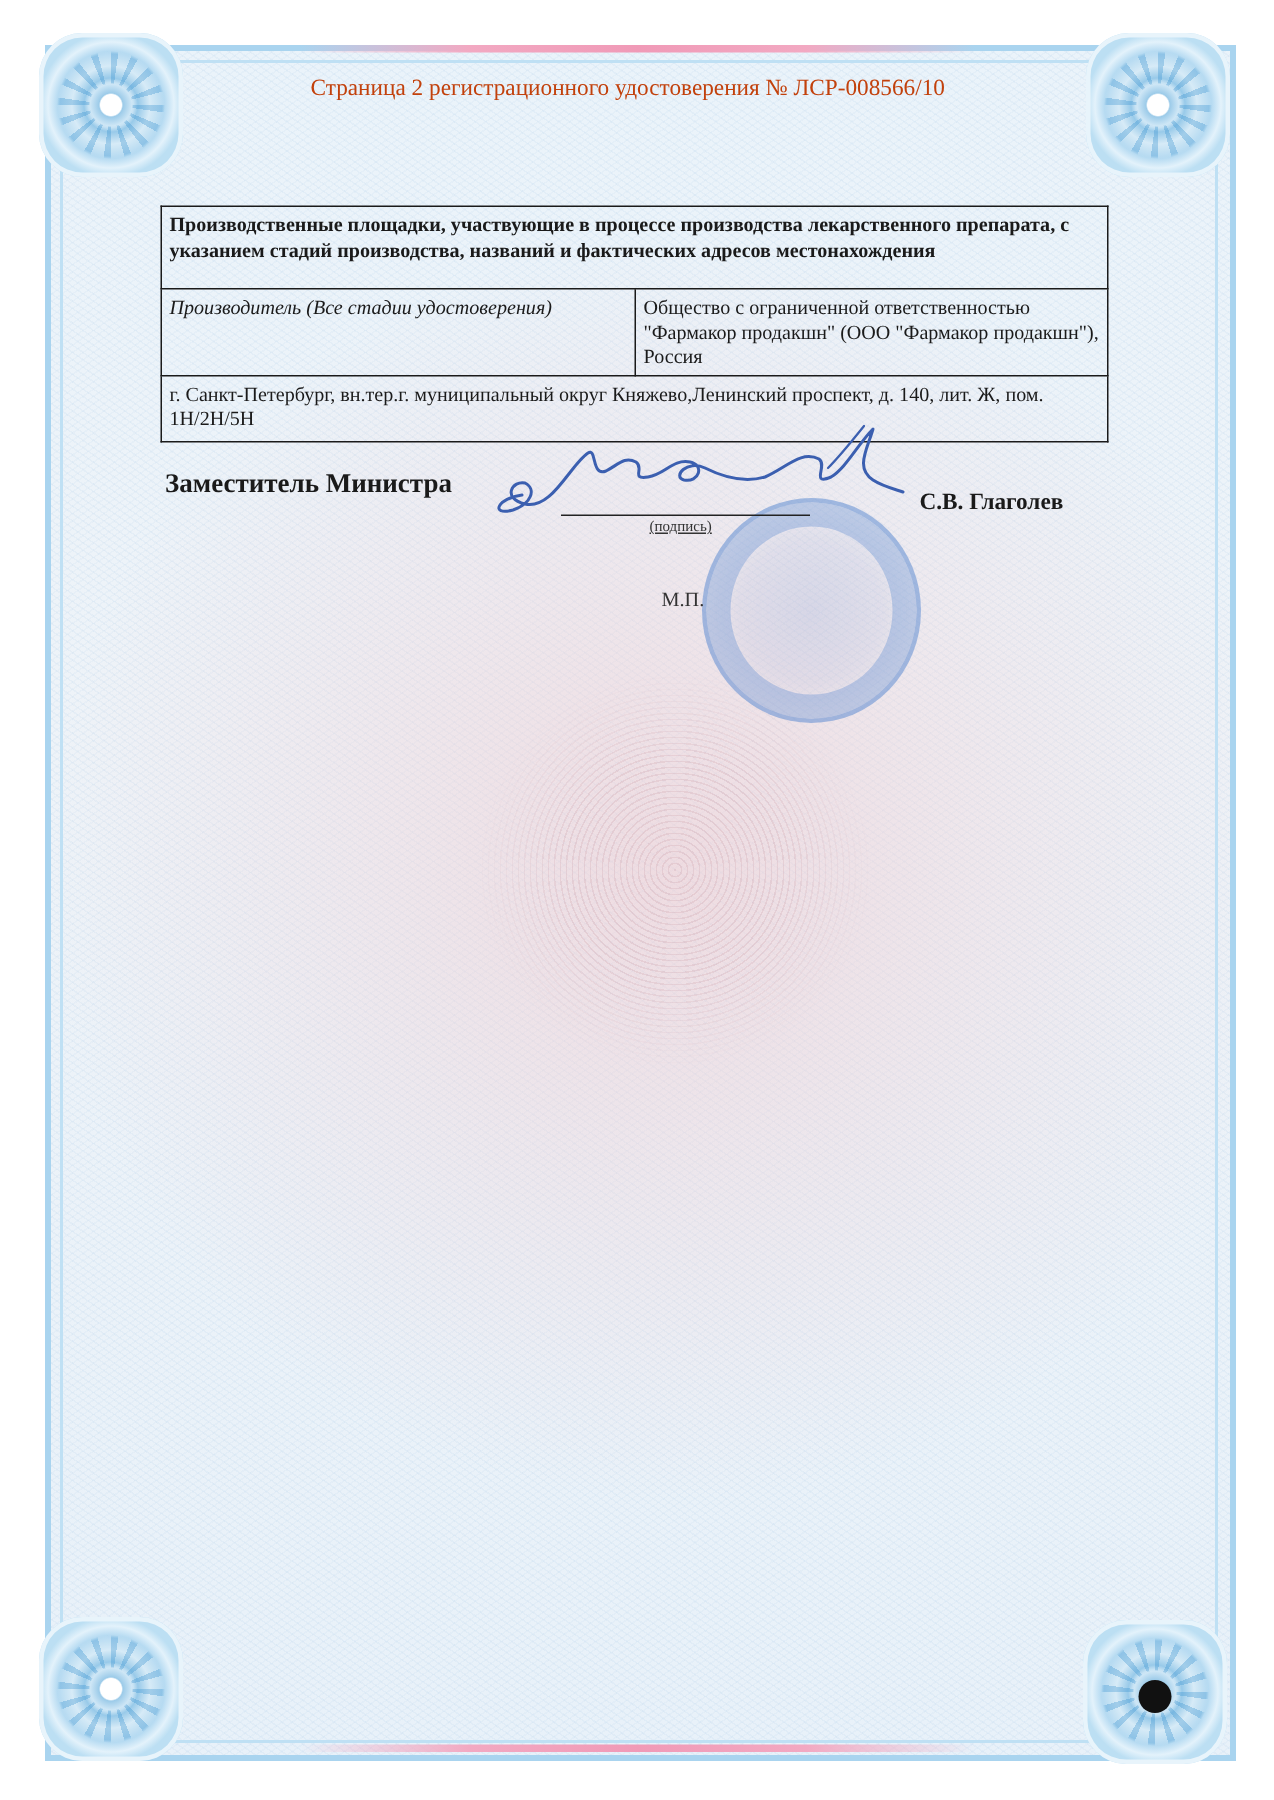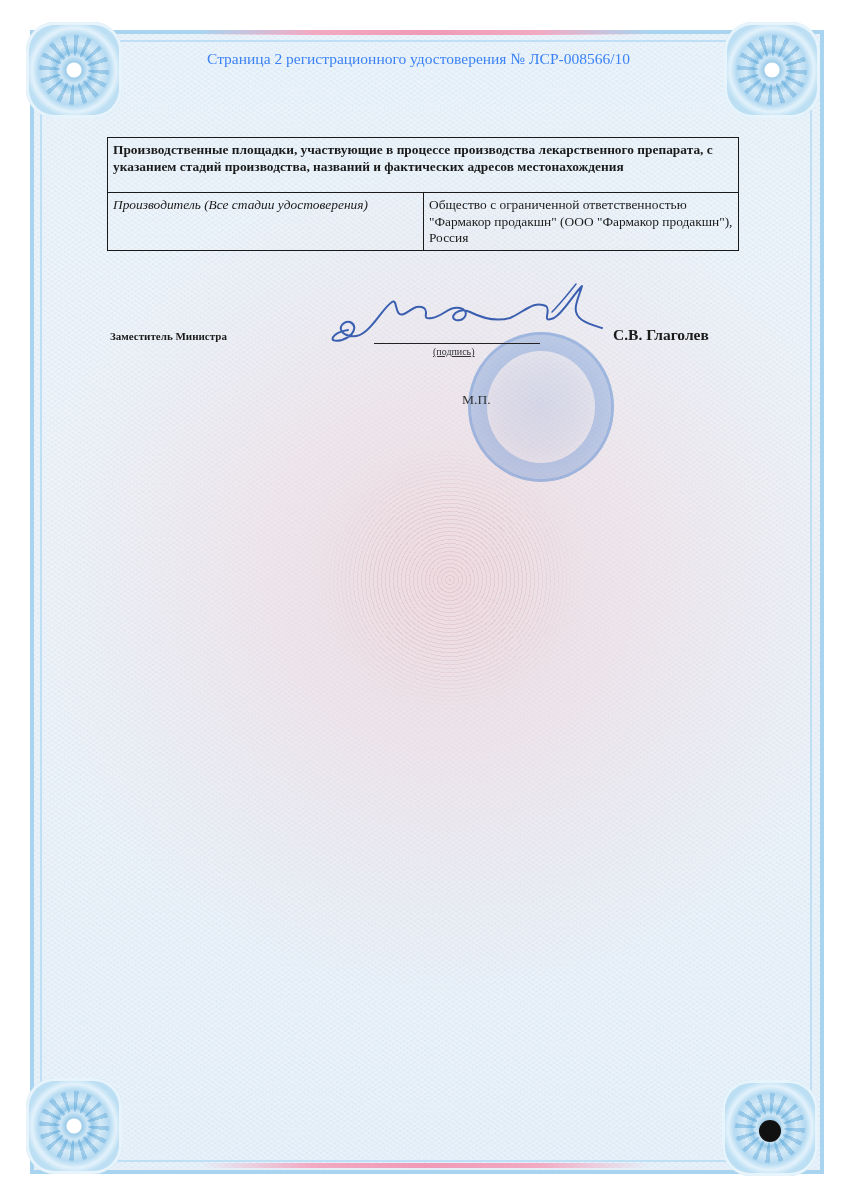--- a/index.html
+++ b/index.html
@@ -58,46 +58,46 @@
   .rosette.bl { left: 26px; top: 1078px; }
   .rosette.br { left: 722px; top: 1080px; }
   .punch-hole {
     position: absolute; left: 759px; top: 1120px; width: 22px; height: 22px;
     border-radius: 50%; background: #111;
   }
 
   
   .page-title {
     position: absolute; left: 0; width: 837px; top: 50px; text-align: center;
-    font-size: 15.5px; color: #3b82f6;
+    font-size: 15.5px; color: #c2410c;
   }
   table.sites {
     position: absolute; left: 107px; top: 137px; width: 632px;
     border-collapse: collapse; font-size: 13.4px; line-height: 16.5px;
   }
   table.sites td { border: 1.5px solid #1a1a1a; vertical-align: top; padding: 4px 5px 3px 5px; }
   .hdr-cell { font-weight: bold; height: 47px; }
   .stage-cell { font-style: italic; width: 305px; height: 46px; }
   .org-cell { height: 46px; font-family: "Liberation Serif", serif; margin-left: 24px; }
   .addr-cell { height: 36px; }
 
   .signer-title {
-    position: absolute; left: 110px; top: 330px; font-weight: bold; font-size: 11px;
+    position: absolute; left: 110px; top: 312px; font-weight: bold; font-size: 18px;
   }
   .signer-name {
     position: absolute; left: 580px; top: 326px; font-weight: bold; font-size: 15.5px; margin-left: 33px;
   }
   .sign-line {
     position: absolute; left: 374px; top: 343px; width: 166px; height: 0; border-top: 1px solid #222;
   }
   .sign-caption {
     position: absolute; left: 433px; top: 346px; font-size: 10px; color: #333; text-decoration: underline;
   }
   .seal-label {
-    position: absolute; left: 441px; top: 392px; font-size: 13.5px; color: #333; margin-left: 21px;
+    position: absolute; left: 441px; top: 392px; font-size: 13.5px; color: #333;
   }
   .stamp {
     position: absolute; left: 468px; top: 332px; width: 140px; height: 144px; border-radius: 50%;
     border: 3px solid rgba(95,140,210,0.55);
     background: radial-gradient(circle, rgba(120,150,210,0.20) 0px, rgba(120,150,210,0.12) 45px, rgba(120,150,210,0.05) 60px, transparent 68px);
     box-shadow: inset 0 0 0 14px rgba(255,255,255,0), inset 0 0 0 16px rgba(95,140,210,0.35);
   }
   .signature {
     position: absolute; left: 320px; top: 282px; width: 290px; height: 68px;
   }
@@ -123,20 +123,23 @@
 
 <table class="sites">
   <tbody>
       <tr>
     <td colspan="2" class="hdr-cell">Производственные площадки, участвующие в процессе производства лекарственного препарата, с указанием стадий производства, названий и фактических адресов местонахождения</td>
   </tr>
   <tr>
     <td class="stage-cell">Производитель (Все стадии удостоверения)</td>
     <td class="org-cell">Общество с ограниченной ответственностью "Фармакор продакшн" (ООО "Фармакор продакшн"), Россия</td>
   </tr>
+  <tr>
+    <td colspan="2" class="addr-cell">г. Санкт-Петербург, вн.тер.г. муниципальный округ Княжево,Ленинский проспект, д. 140, лит. Ж, пом. 1Н/2Н/5Н</td>
+  </tr>
 </tbody>
   </table>
 
 <svg class="signature" viewBox="0 0 290 68">
   <path d="M28 48 C 12 50, 6 62, 22 58 C 34 54, 38 44, 30 40 C 22 38, 14 50, 30 54 C 48 58, 60 28, 72 20 C 78 16, 74 36, 84 32 C 92 28, 96 22, 104 26 C 110 30, 100 38, 112 36 C 124 34, 128 24, 140 26 C 150 28, 146 40, 136 38 C 128 36, 138 24, 150 30 C 162 36, 176 40, 190 36 C 204 30, 214 18, 226 24 C 232 28, 220 42, 234 36 C 244 30, 252 14, 262 4 C 258 18, 250 30, 262 38 C 268 42, 276 44, 282 46" fill="none" stroke="#3b5fb0" stroke-width="2" stroke-linecap="round" stroke-linejoin="round"></path>
   <path d="M232 30 C 240 22, 248 12, 256 2" fill="none" stroke="#3b5fb0" stroke-width="1.5" stroke-linecap="round"></path>
 </svg>
 
 <div class="stamp"></div>
 

